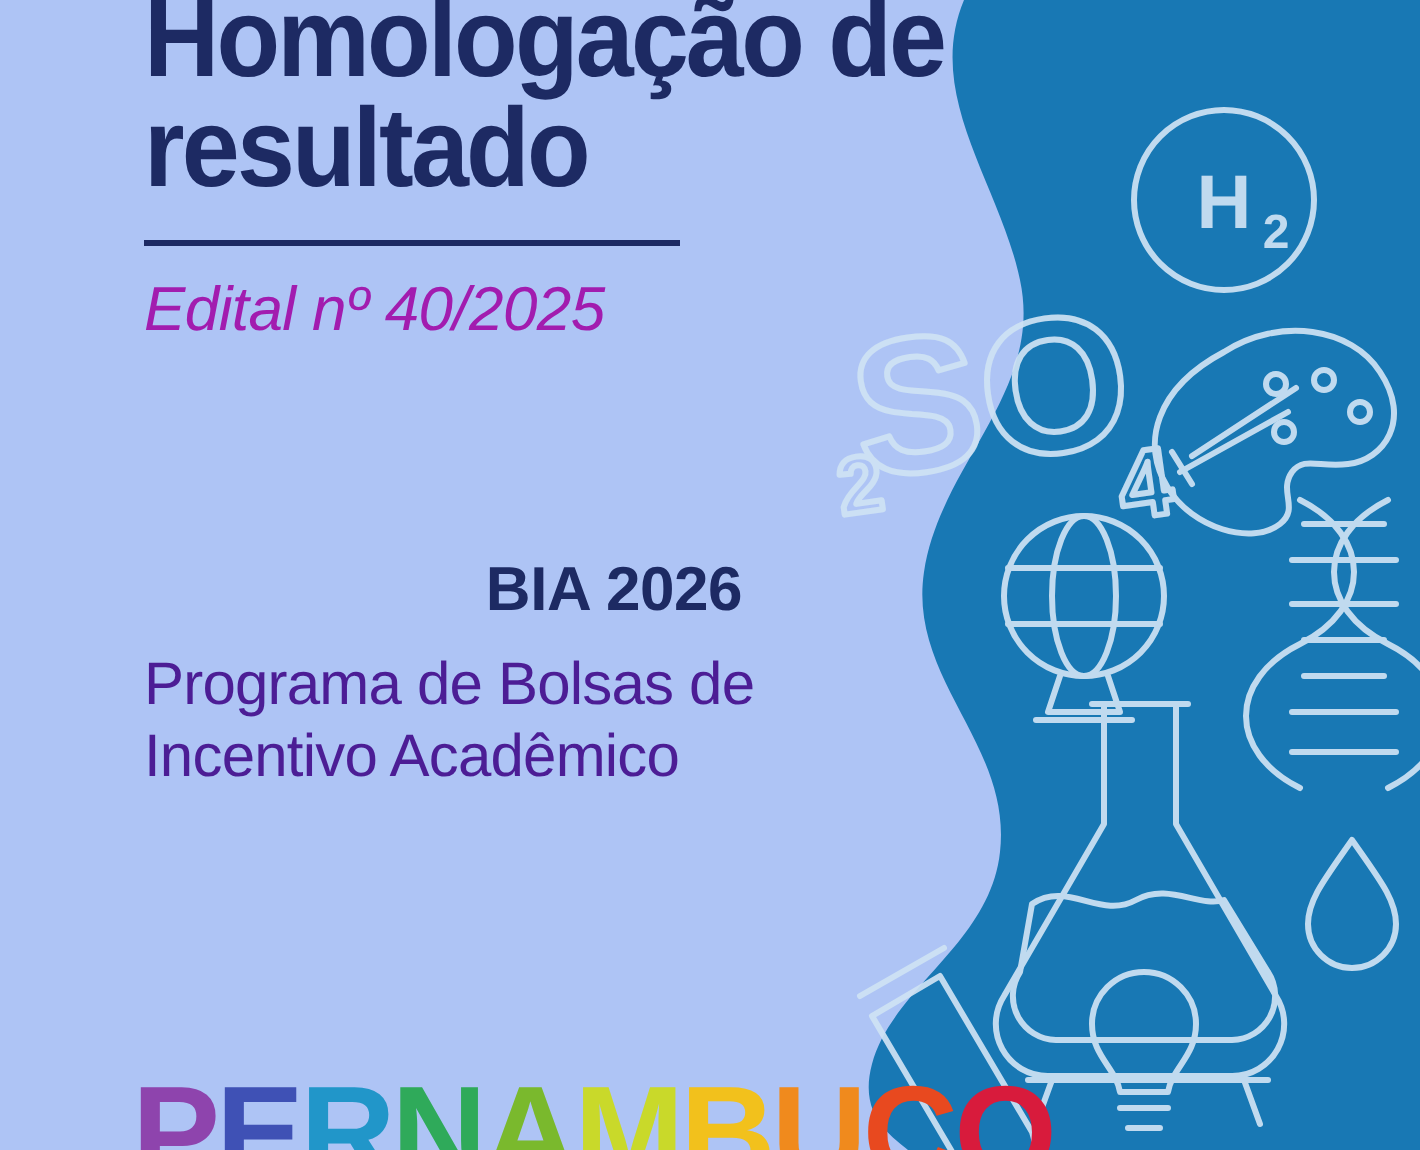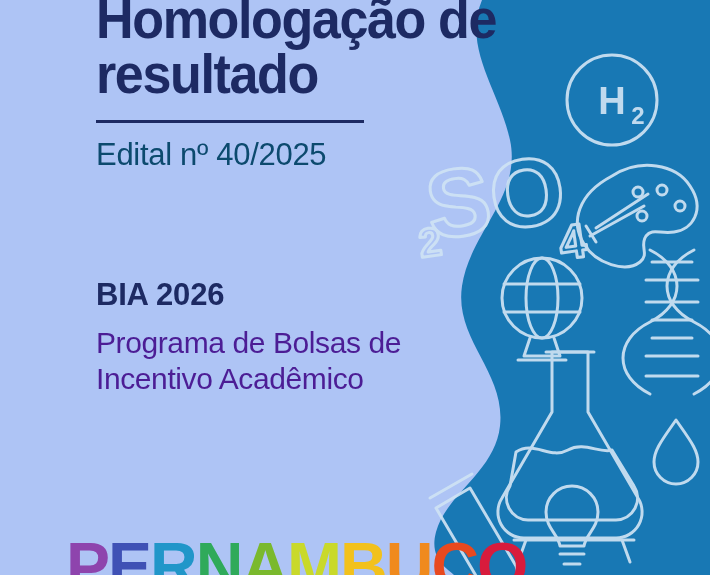--- a/index.html
+++ b/index.html
@@ -37,21 +37,20 @@
     height: 575px;
     pointer-events: none;
   }
 
   
   #text-block {
     position: absolute;
     left: 72px;
     top: 0;
     width: 470px;
-    margin-left: 24px;
   }
   #headline {
     font-family: "Liberation Sans", sans-serif;
     font-weight: bold;
     font-size: 56px;
     line-height: 0.98;
     letter-spacing: -1.5px;
     color: #1d2a63;
     transform: scaleX(0.93);
     transform-origin: left top;
@@ -60,29 +59,31 @@
   }
   #rule {
     width: 268px;
     height: 3px;
     background: #1d2a63;
     margin-top: 18px;
     margin-bottom: 14px;
   }
   #edital {
     font-size: 31px;
-    color: #0c4a6e;
+    color: #a21caf;
     letter-spacing: -0.3px;
+    font-style: italic;
   }
   #bia {
     margin-top: 104px;
     font-size: 31px;
     font-weight: bold;
     color: #1d2a63;
     letter-spacing: -0.2px;
+    text-align: center;
   }
   #programa {
     margin-top: 12px;
     font-size: 30px;
     line-height: 1.22;
     color: #4c1d95;
     letter-spacing: -0.4px;
     white-space: pre-line;
   }
 

